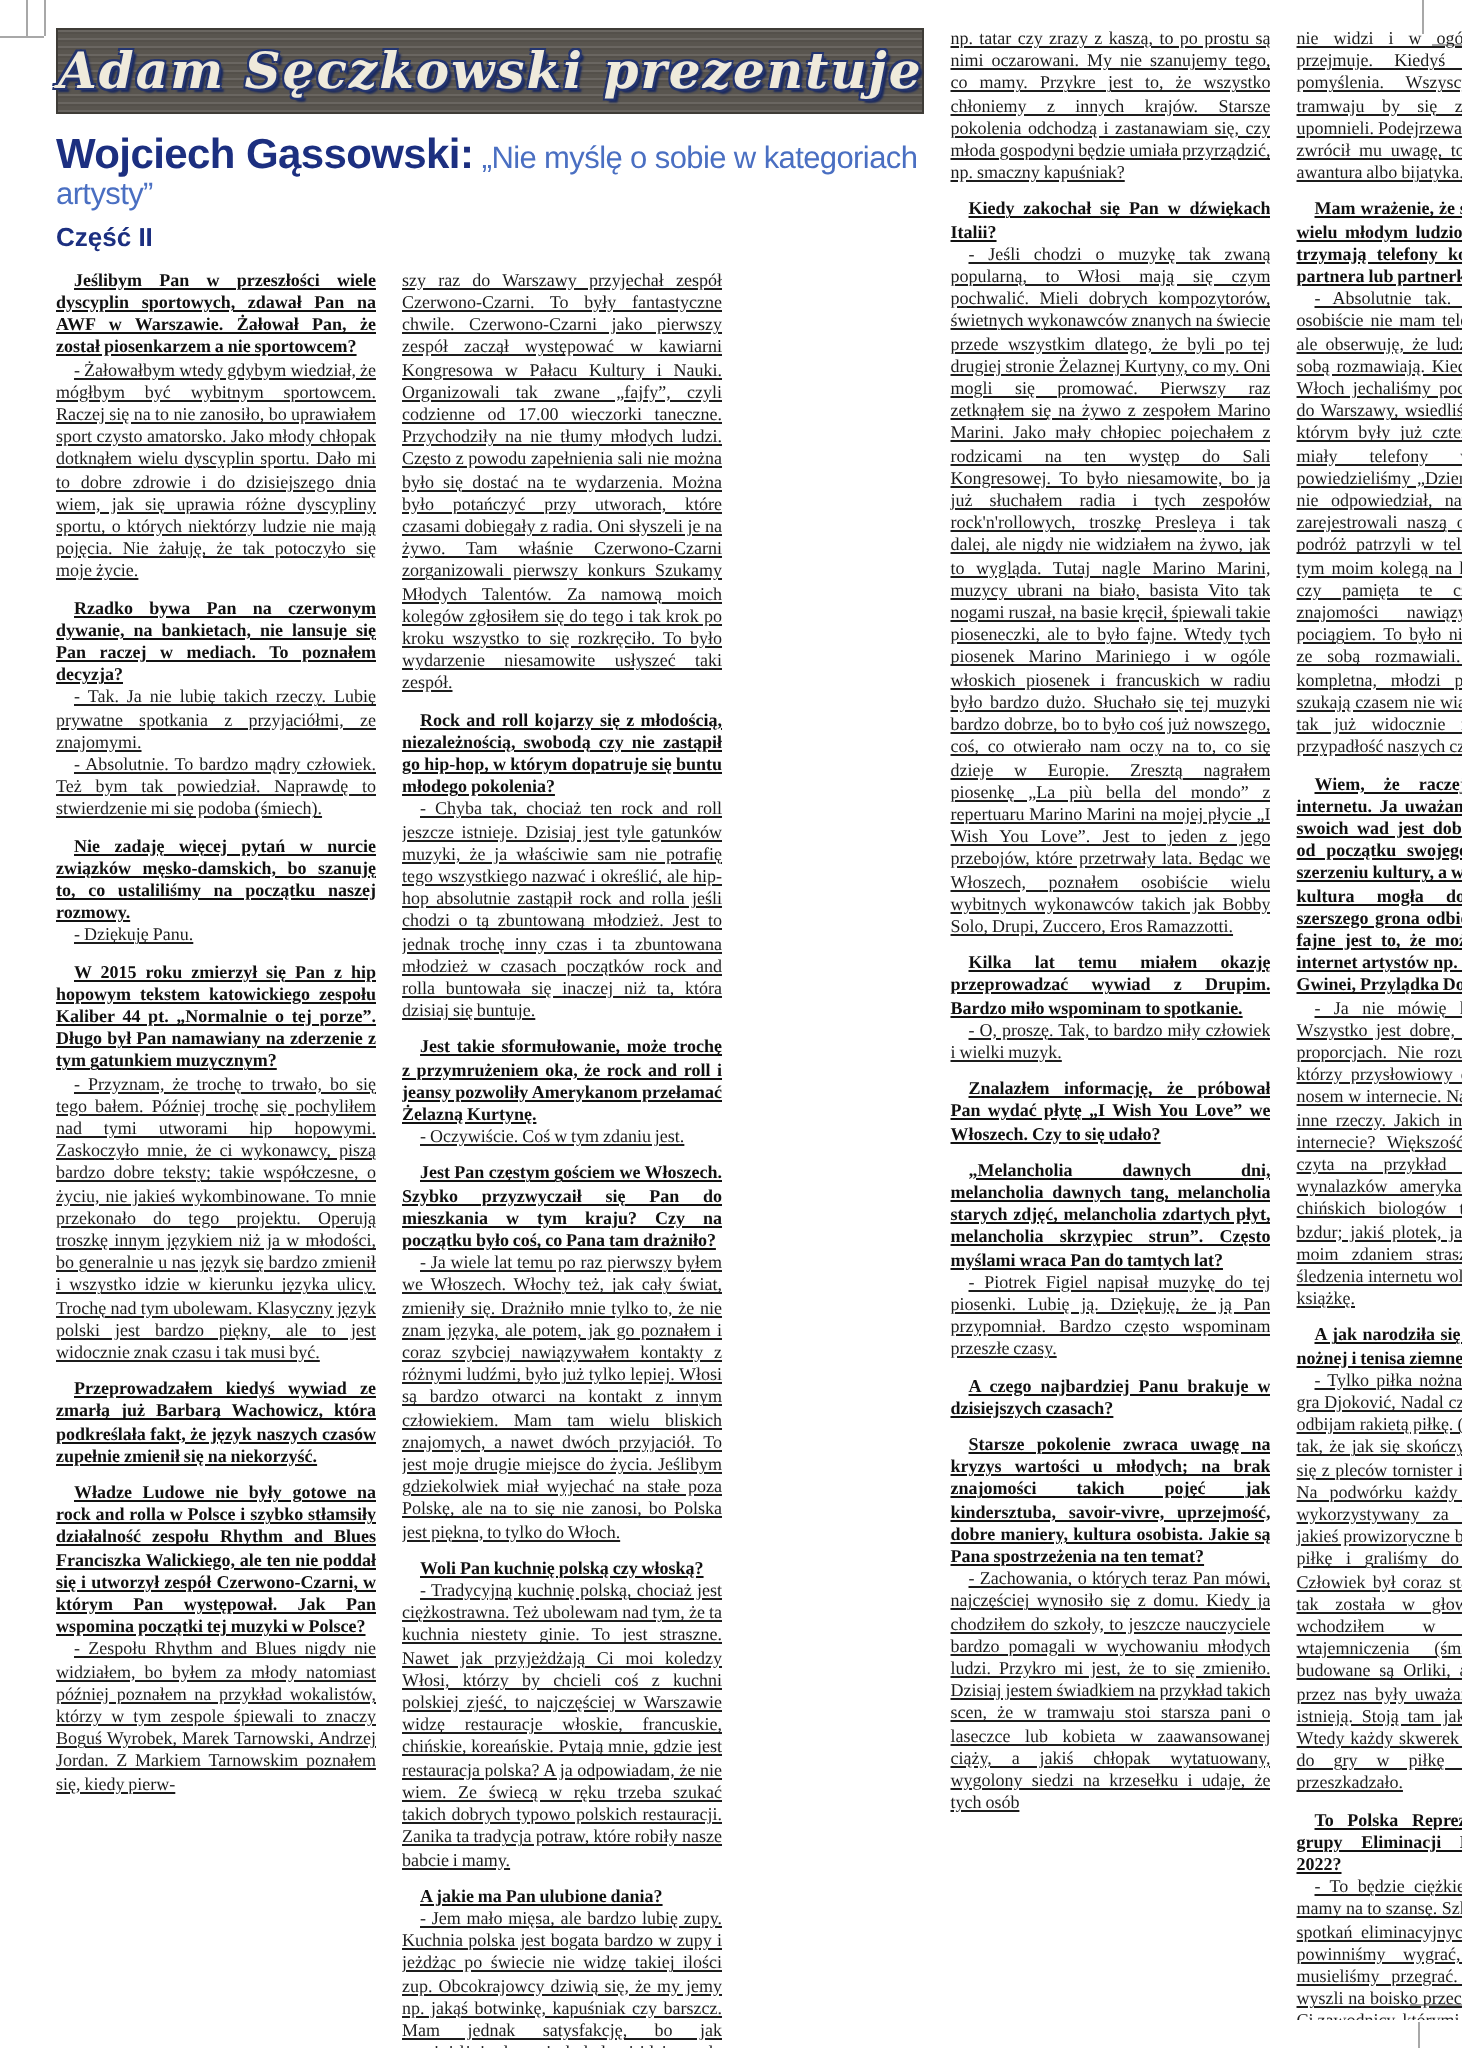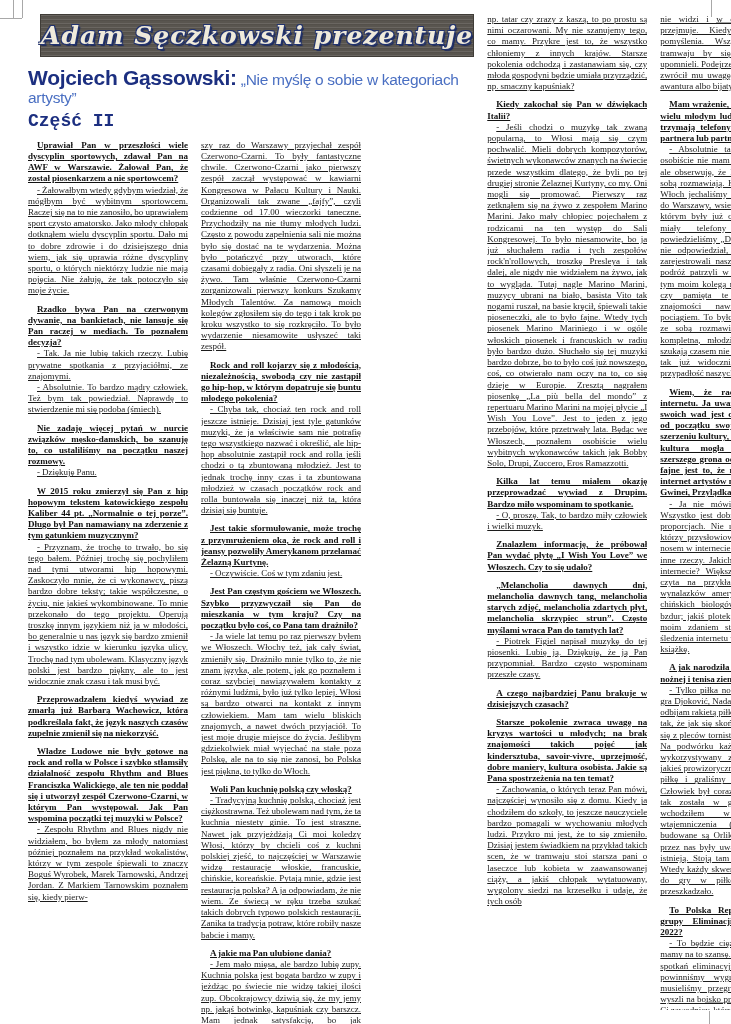--- a/index.html
+++ b/index.html
@@ -10,29 +10,29 @@
   
   .content{position:absolute;left:28px;top:0;width:682px;height:1024px;display:flex;gap:13px;}
   .half-left{flex:0 0 333px;padding-top:14px;box-sizing:border-box;}
   .colwrap{display:flex;gap:13px;margin-top:9px;height:896px;overflow:hidden;}
   .col{width:160px;overflow:hidden;}
   .col-right{flex:0 0 160px;padding-top:14px;box-sizing:border-box;height:1010px;overflow:hidden;}
   .col-last{display:flex;flex-direction:column;}
   
   .banner{height:41px;background:#59554f;
           background-image:repeating-linear-gradient(to bottom,rgba(255,255,255,.10) 0 1px,rgba(0,0,0,.06) 1px 2px,rgba(255,255,255,0) 2px 4px);
-          border:1px solid #3f3c37;display:flex;align-items:center;justify-content:center;margin-left:12px;}
+          border:1px solid #3f3c37;display:flex;align-items:center;justify-content:center;}
   .banner-text{font-family:"DejaVu Serif",serif;font-style:italic;font-weight:bold;font-size:25px;
                letter-spacing:1px;color:#efeadb;white-space:nowrap;
                text-shadow:1px 1px 0 #23346f,-1px -1px 0 #23346f,1px -1px 0 #23346f,-1px 1px 0 #23346f,2px 2px 1px #1b2a5e;}
   
   .headline{margin-top:9px;font-family:"Liberation Sans",sans-serif;letter-spacing:-0.3px;line-height:1.1;}
   .hl-name{color:#1c2f80;font-weight:bold;font-size:21px;}
   .hl-quote{color:#4a6fc2;font-size:15.5px;font-weight:500;}
-  .hl-part{margin-top:4px;color:#1c2f80;font-weight:bold;font-size:18px;font-family:Liberation Mono, monospace;}
+  .hl-part{margin-top:4px;color:#1c2f80;font-weight:bold;font-size:13px;font-family:Liberation Sans, sans-serif;}
   
   .col p, .col-right p{margin:0;font-size:9px;line-height:11.2px;text-align:justify;color:#1c1c1c;
      text-indent:9px;hyphens:auto;-webkit-hyphens:auto;word-spacing:-0.3px;text-decoration:underline;}
   .col p.q, .col-right p.q{font-weight:bold;margin-top:7px;color:#111;}
   .col p.cont, .col-right p.cont{text-indent:0;}
   .col p:first-child, .col-right p:first-child{margin-top:0;}
 </style>
 </head>
 <body>
 
@@ -52,21 +52,21 @@
       <div class="banner">
         <span class="banner-text">Adam Sęczkowski prezentuje</span>
       </div>
       <div class="headline">
         <span class="hl-name">Wojciech Gąssowski:</span>
         <span class="hl-quote">„Nie myślę o sobie w kategoriach artysty”</span>
       </div>
       <div class="hl-part">Część II</div>
       <div class="colwrap">
         <div class="col">
-            <p class="q">Uprawiał Pan w przeszłości wiele dyscyplin sportowych, zdawał Pan na AWF w Warszawie. Żałował Pan, że został piosenkarzem a nie sportowcem?</p>
+            <p class="q">Jeślibym Pan w przeszłości wiele dyscyplin sportowych, zdawał Pan na AWF w Warszawie. Żałował Pan, że został piosenkarzem a nie sportowcem?</p>
             <p class="a">- Żałowałbym wtedy gdybym wiedział, że mógłbym być wybitnym sportowcem. Raczej się na to nie zanosiło, bo uprawiałem sport czysto amatorsko. Jako młody chłopak dotknąłem wielu dyscyplin sportu. Dało mi to dobre zdrowie i do dzisiejszego dnia wiem, jak się uprawia różne dyscypliny sportu, o których niektórzy ludzie nie mają pojęcia. Nie żałuję, że tak potoczyło się moje życie.</p>
             <p class="q">Rzadko bywa Pan na czerwonym dywanie, na bankietach, nie lansuje się Pan raczej w mediach. To poznałem decyzja?</p>
             <p class="a">- Tak. Ja nie lubię takich rzeczy. Lubię prywatne spotkania z przyjaciółmi, ze znajomymi.</p>
             <p class="a">- Absolutnie. To bardzo mądry człowiek. Też bym tak powiedział. Naprawdę to stwierdzenie mi się podoba (śmiech).</p>
             <p class="q">Nie zadaję więcej pytań w nurcie związków męsko-damskich, bo szanuję to, co ustaliliśmy na początku naszej rozmowy.</p>
             <p class="a">- Dziękuję Panu.</p>
             <p class="q">W 2015 roku zmierzył się Pan z hip hopowym tekstem katowickiego zespołu Kaliber 44 pt. „Normalnie o tej porze”. Długo był Pan namawiany na zderzenie z tym gatunkiem muzycznym?</p>
             <p class="a">- Przyznam, że trochę to trwało, bo się tego bałem. Później trochę się pochyliłem nad tymi utworami hip hopowymi. Zaskoczyło mnie, że ci wykonawcy, piszą bardzo dobre teksty; takie współczesne, o życiu, nie jakieś wykombinowane. To mnie przekonało do tego projektu. Operują troszkę innym językiem niż ja w młodości, bo generalnie u nas język się bardzo zmienił i wszystko idzie w kierunku języka ulicy. Trochę nad tym ubolewam. Klasyczny język polski jest bardzo piękny, ale to jest widocznie znak czasu i tak musi być.</p>
             <p class="q">Przeprowadzałem kiedyś wywiad ze zmarłą już Barbarą Wachowicz, która podkreślała fakt, że język naszych czasów zupełnie zmienił się na niekorzyść.</p>
             <p class="q">Władze Ludowe nie były gotowe na rock and rolla w Polsce i szybko stłamsiły działalność zespołu Rhythm and Blues Franciszka Walickiego, ale ten nie poddał się i utworzył zespół Czerwono-Czarni, w którym Pan występował. Jak Pan wspomina początki tej muzyki w Polsce?</p>

